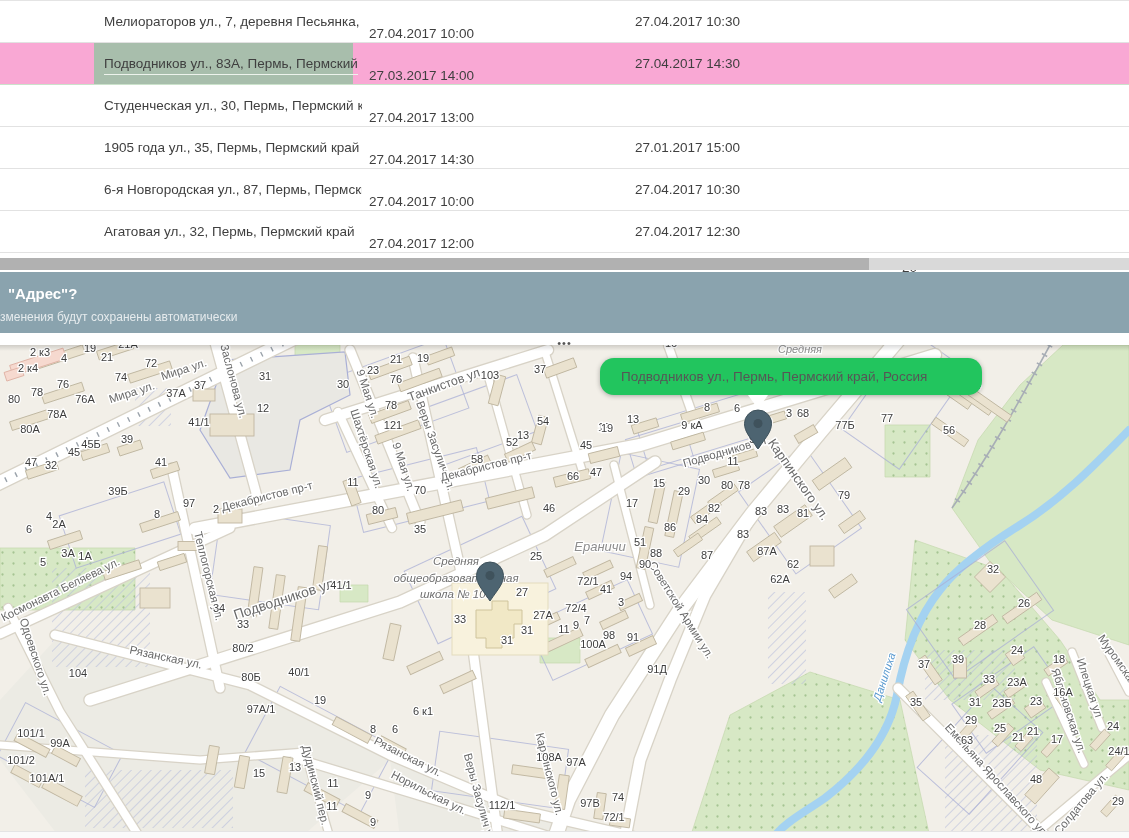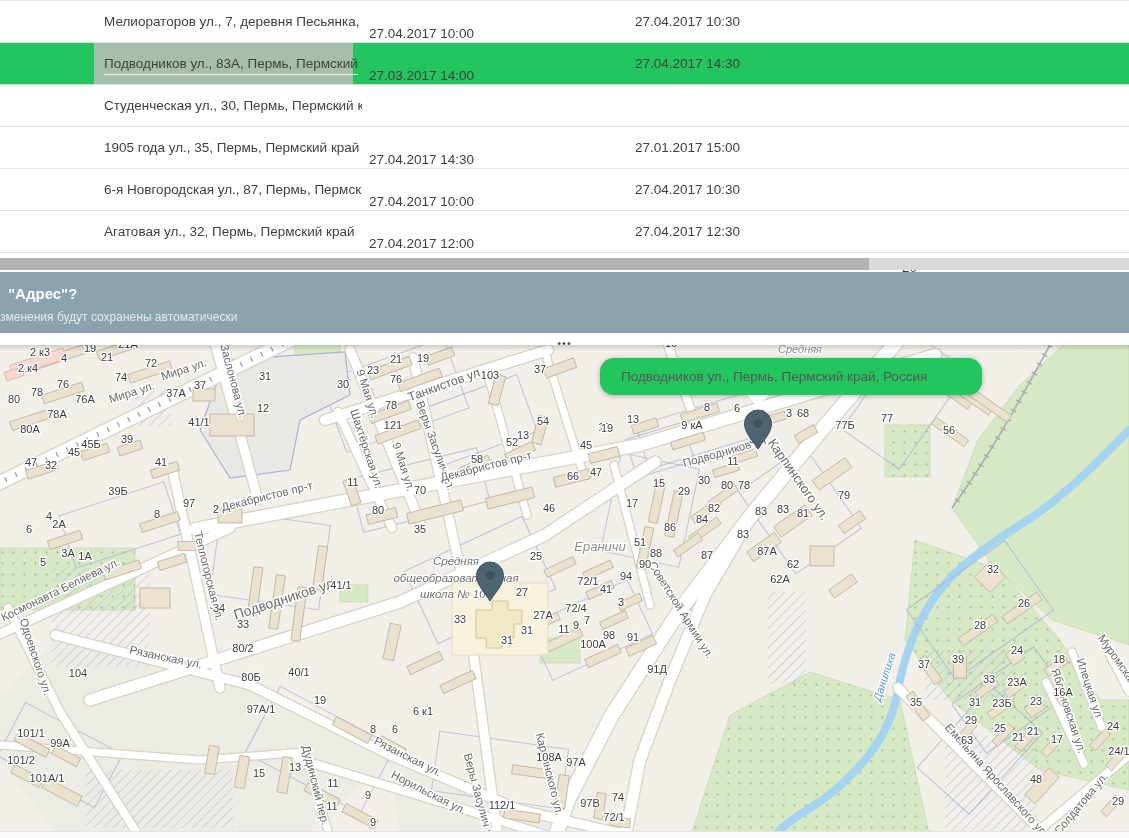--- a/index.html
+++ b/index.html
@@ -3,21 +3,21 @@
 <meta charset="utf-8">
 <style>
   html,body{margin:0;padding:0;background:#fff;}
   body{width:1129px;height:838px;position:relative;overflow:hidden;
        font-family:"Liberation Sans","DejaVu Sans",sans-serif;-webkit-font-smoothing:antialiased;}
 
   
   .table{position:absolute;left:0;top:0;width:1129px;border-top:1px solid #e4e4e4;}
   .trow{position:relative;height:41px;border-bottom:1px solid #e2e2e2;background:#fff;
         font-size:13.5px;color:#3f3f3f;}
-  .trow.selected{background:#22c55e;border-bottom-color:#cbe2cb;}
+  .trow.selected{background:#f9a8d4;border-bottom-color:#cbe2cb;}
   .cellbg{position:absolute;left:94px;top:0;width:259px;height:41px;background:#a8beac;display:none;}
   .trow.selected .cellbg{display:block;}
   .addr{position:absolute;left:104px;top:0;line-height:41px;white-space:nowrap;max-width:258px;overflow:hidden;}
   .trow.selected .addr{border-bottom:0;}
   .trow.selected .addr span{border-bottom:1px solid #edf3ec;padding-bottom:3px;}
   .t-start{position:absolute;left:369px;top:12px;line-height:41px;}
   .t-end{position:absolute;left:635px;top:0;line-height:41px;}
   .t-count{position:absolute;left:902px;top:12px;line-height:41px;margin-top:24px;}
 
   
@@ -63,20 +63,21 @@
   <div class="trow selected">
     <div class="cellbg"></div>
     <div class="addr"><span>Подводников ул., 83А, Пермь, Пермский</span></div>
     <div class="t-start">27.03.2017 14:00</div>
     <div class="t-end">27.04.2017 14:30</div>
     <div class="t-count">20</div>
   </div>
   <div class="trow">
 
     <div class="addr"><span>Студенческая ул., 30, Пермь, Пермский кр</span></div>
+    <div class="t-start">27.04.2017 13:00</div>
     <div class="t-count">20</div>
   </div>
   <div class="trow">
 
     <div class="addr"><span>1905 года ул., 35, Пермь, Пермский край</span></div>
     <div class="t-start">27.04.2017 14:30</div>
     <div class="t-end">27.01.2017 15:00</div>
     <div class="t-count">20</div>
   </div>
   <div class="trow">

